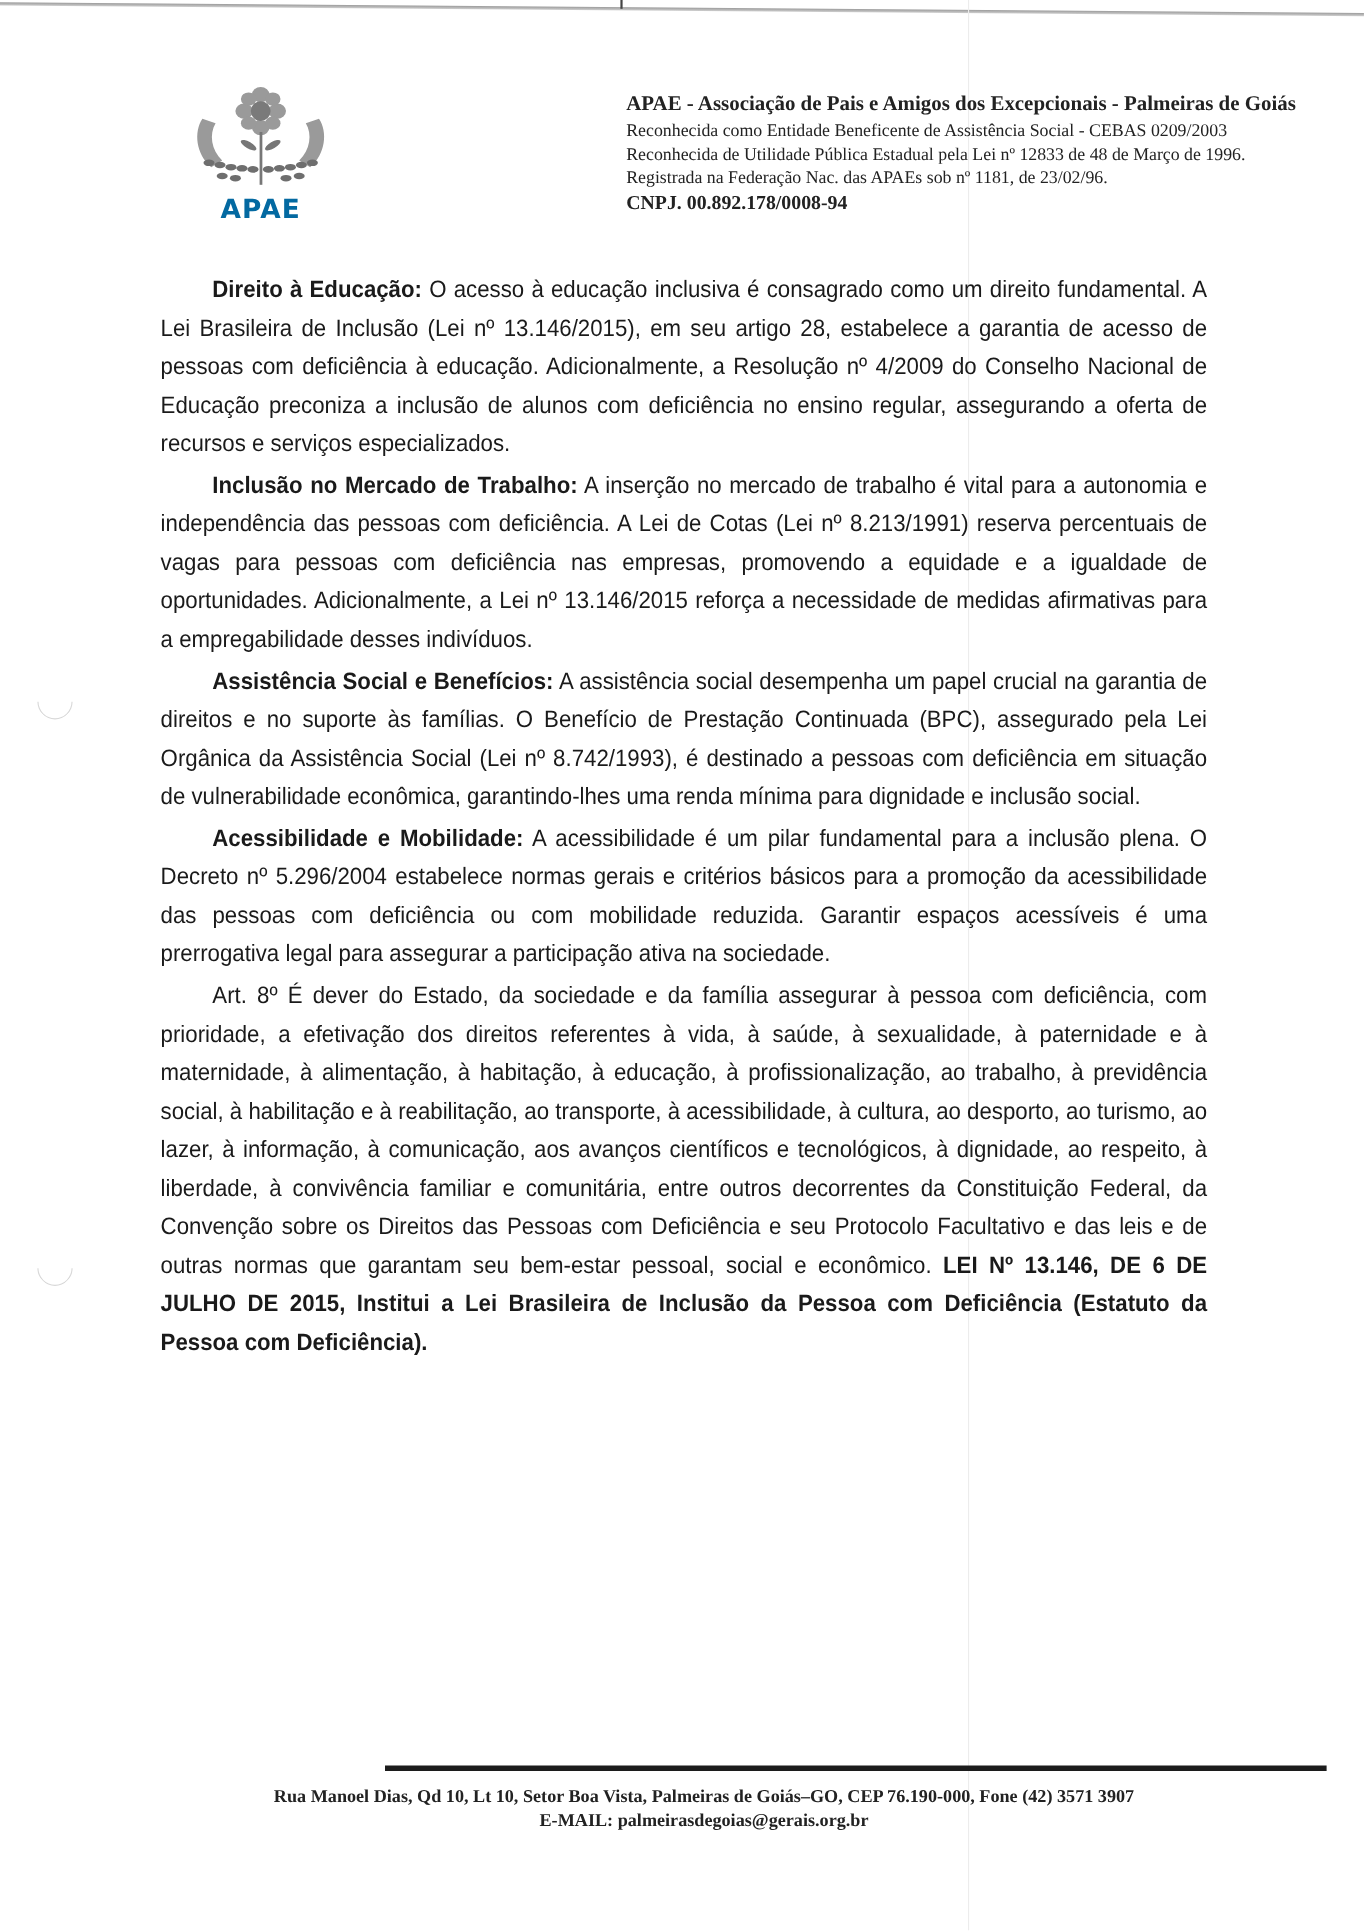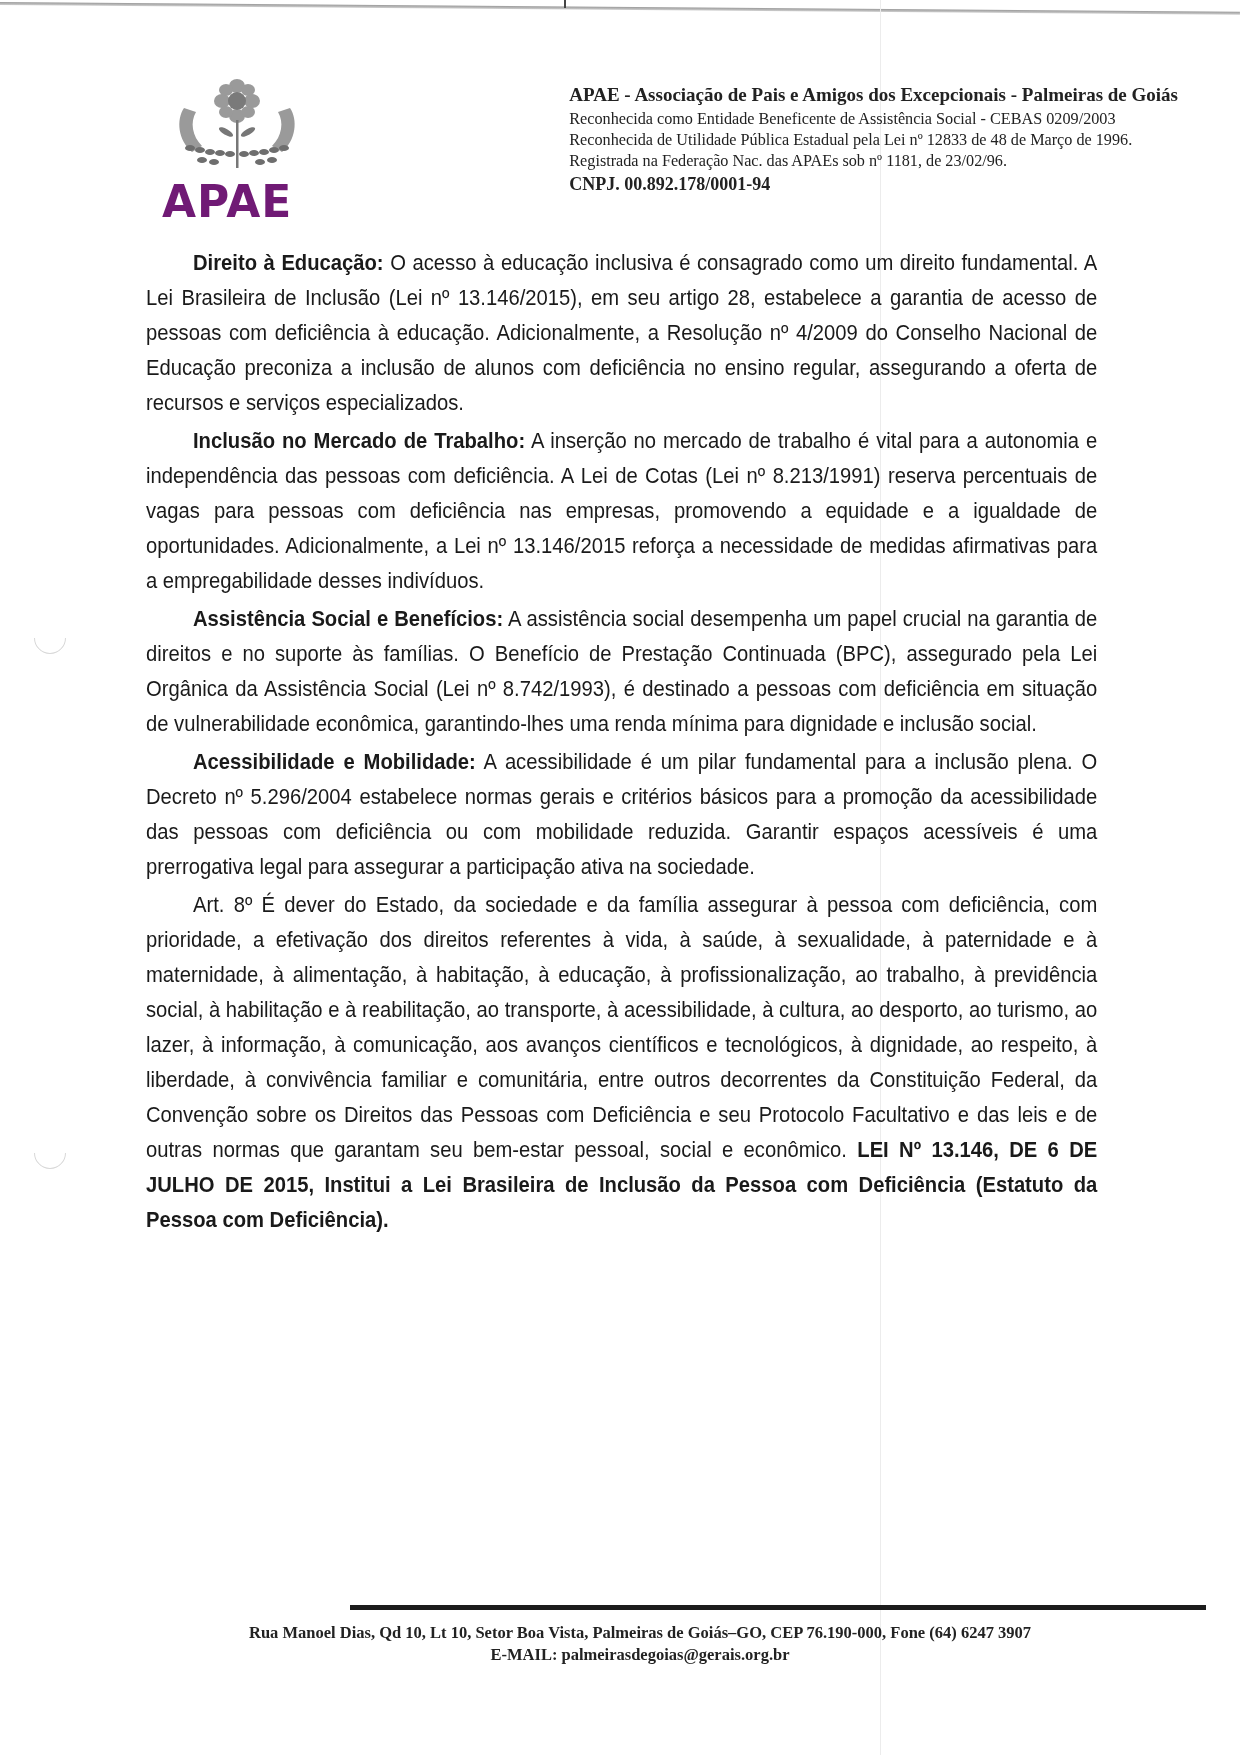--- a/index.html
+++ b/index.html
@@ -17,23 +17,23 @@
   .punch-hole {
     position: absolute; width: 30px; height: 30px; border-radius: 50%;
     border: 1px solid #d8d8d8; border-top-color: transparent; border-right-color: transparent;
     transform: rotate(-45deg);
   }
   .hole1 { left: 34px; top: 622px; }
   .hole2 { left: 34px; top: 1137px; }
 
   .logo { position: absolute; left: 162px; top: 68px; width: 150px; height: 140px; }
   .logo-text {
-    position: absolute; left: 0; top: 108px; width: 150px; text-align: left;
-    font-family: "DejaVu Sans", sans-serif; font-weight: bold; font-size: 44px;
-    letter-spacing: 1px; color: #701a75;
+    position: absolute; left: 0; top: 108px; width: 150px; text-align: center;
+    font-family: "DejaVu Sans", sans-serif; font-weight: bold; font-size: 24px;
+    letter-spacing: 1px; color: #0369a1;
   }
   .header {
     position: absolute; right: 62px; top: 84px; text-align: left;
     font-family: "Liberation Serif", serif; color: #222;
   }
   .header .org { font-size: 19px; font-weight: bold; margin-bottom: 3px; }
   .header .line { font-size: 16.2px; line-height: 21px; }
   .header .cnpj { font-size: 18px; font-weight: bold; line-height: 24px; }
 
   .content {
@@ -100,28 +100,28 @@
     </g>
   </svg>
   <div class="logo-text">APAE</div>
 </div>
 
 <div class="header">
   <div class="org">APAE - Associação de Pais e Amigos dos Excepcionais - Palmeiras de Goiás</div>
   <div class="line">Reconhecida como Entidade Beneficente de Assistência Social - CEBAS 0209/2003</div>
   <div class="line">Reconhecida de Utilidade Pública Estadual pela Lei nº 12833 de 48 de Março de 1996.</div>
   <div class="line">Registrada na Federação Nac. das APAEs sob nº 1181, de 23/02/96.</div>
-  <div class="cnpj">CNPJ. 00.892.178/0001-94</div>
+  <div class="cnpj">CNPJ. 00.892.178/0008-94</div>
 </div>
 
 <div class="content">
   <p><b>Direito à Educação:</b><span> O acesso à educação inclusiva é consagrado como um direito fundamental. A Lei Brasileira de Inclusão (Lei nº 13.146/2015), em seu artigo 28, estabelece a garantia de acesso de pessoas com deficiência à educação. Adicionalmente, a Resolução nº 4/2009 do Conselho Nacional de Educação preconiza a inclusão de alunos com deficiência no ensino regular, assegurando a oferta de recursos e serviços especializados.</span></p>
   <p><b>Inclusão no Mercado de Trabalho:</b><span> A inserção no mercado de trabalho é vital para a autonomia e independência das pessoas com deficiência. A Lei de Cotas (Lei nº 8.213/1991) reserva percentuais de vagas para pessoas com deficiência nas empresas, promovendo a equidade e a igualdade de oportunidades. Adicionalmente, a Lei nº 13.146/2015 reforça a necessidade de medidas afirmativas para a empregabilidade desses indivíduos.</span></p>
   <p><b>Assistência Social e Benefícios:</b><span> A assistência social desempenha um papel crucial na garantia de direitos e no suporte às famílias. O Benefício de Prestação Continuada (BPC), assegurado pela Lei Orgânica da Assistência Social (Lei nº 8.742/1993), é destinado a pessoas com deficiência em situação de vulnerabilidade econômica, garantindo-lhes uma renda mínima para dignidade e inclusão social.</span></p>
   <p><b>Acessibilidade e Mobilidade:</b><span> A acessibilidade é um pilar fundamental para a inclusão plena. O Decreto nº 5.296/2004 estabelece normas gerais e critérios básicos para a promoção da acessibilidade das pessoas com deficiência ou com mobilidade reduzida. Garantir espaços acessíveis é uma prerrogativa legal para assegurar a participação ativa na sociedade.</span></p>
   <p><span>Art. 8º É dever do Estado, da sociedade e da família assegurar à pessoa com deficiência, com prioridade, a efetivação dos direitos referentes à vida, à saúde, à sexualidade, à paternidade e à maternidade, à alimentação, à habitação, à educação, à profissionalização, ao trabalho, à previdência social, à habilitação e à reabilitação, ao transporte, à acessibilidade, à cultura, ao desporto, ao turismo, ao lazer, à informação, à comunicação, aos avanços científicos e tecnológicos, à dignidade, ao respeito, à liberdade, à convivência familiar e comunitária, entre outros decorrentes da Constituição Federal, da Convenção sobre os Direitos das Pessoas com Deficiência e seu Protocolo Facultativo e das leis e de outras normas que garantam seu bem-estar pessoal, social e econômico. </span><b>LEI Nº 13.146, DE 6 DE JULHO DE 2015, Institui a Lei Brasileira de Inclusão da Pessoa com Deficiência (Estatuto da Pessoa com Deficiência).</b></p>
 </div>
 
 <div class="footer-rule"></div>
 <div class="footer">
-  <div>Rua Manoel Dias, Qd 10, Lt 10, Setor Boa Vista, Palmeiras de Goiás–GO, CEP 76.190-000, Fone (64) 6247 3907</div>
+  <div>Rua Manoel Dias, Qd 10, Lt 10, Setor Boa Vista, Palmeiras de Goiás–GO, CEP 76.190-000, Fone (42) 3571 3907</div>
   <div><span>E-MAIL: </span><span>palmeirasdegoias@gerais.org.br</span></div>
 </div>
 
 </body></html>

